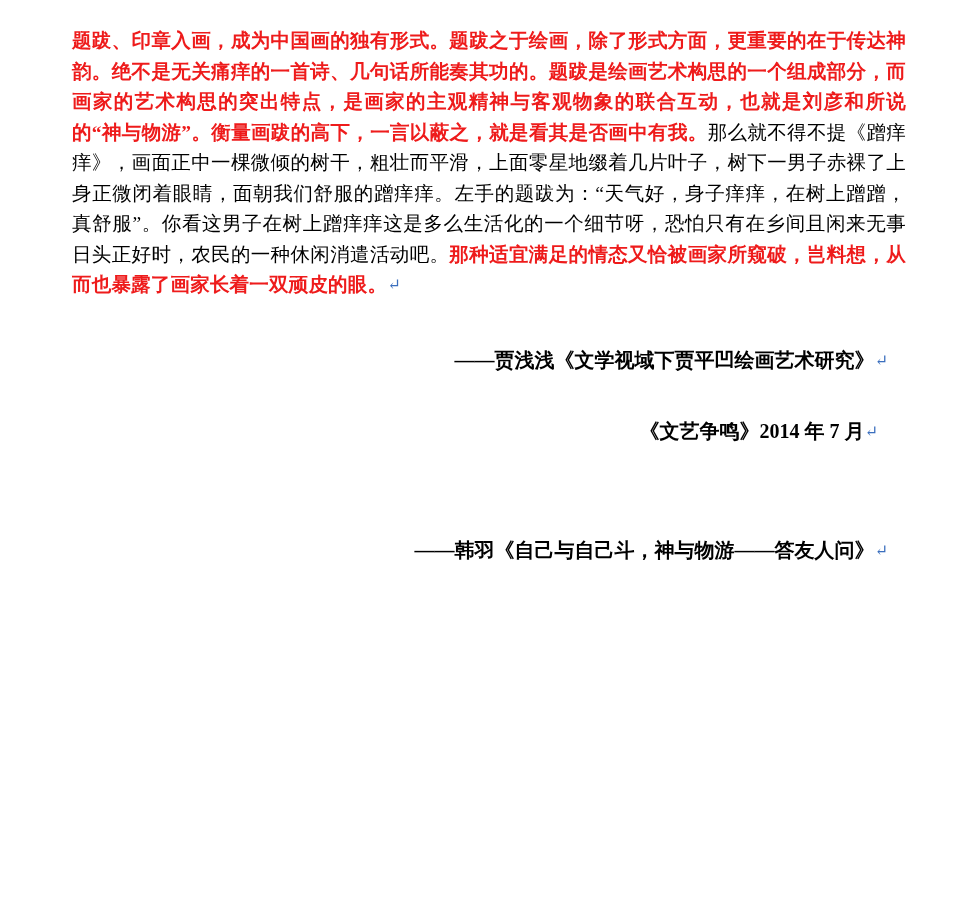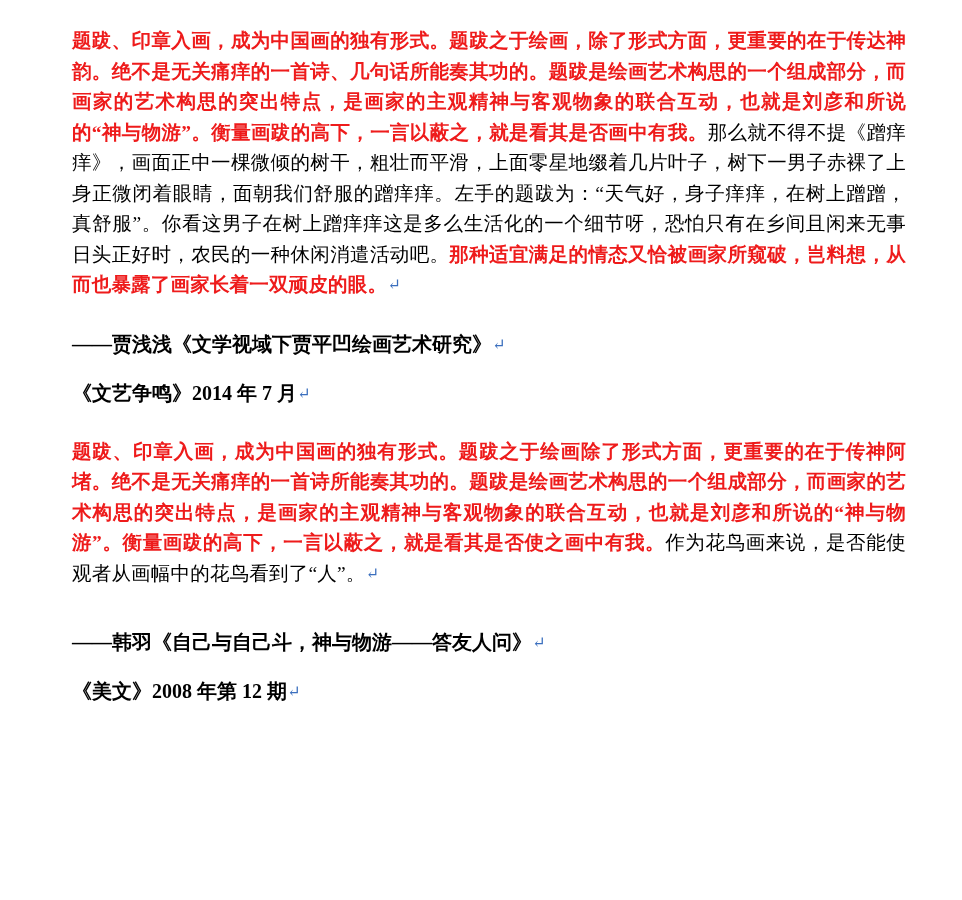--- a/index.html
+++ b/index.html
@@ -40,30 +40,31 @@
   }
   .pilcrow {
     color: #3b6fbe;
     font-weight: normal;
     font-size: 16px;
     vertical-align: 1px;
   }
   .attrib {
     font-size: 20px;
     line-height: 30px;
-    text-align: left;
+    text-align: right;
     font-weight: bold;
-    margin: 0;
+    margin: 16px;
     padding-right: 2px;
   }
   .attrib-2 {
     font-size: 20px;
     line-height: 30px;
+    text-align: right;
     font-weight: bold;
-    margin: 0;
+    margin: 6px;
     padding-right: 22px;
   }
   .spacer-lg { height: 28px; }
   .spacer-md { height: 18px; }
   .spacer-sm { height: 10px; }
 </style>
 </head>
 <body>
 
 <div class="page">
@@ -79,32 +80,26 @@
   </p>
 
   <div class="spacer-md"></div>
 
   <p class="attrib-2">
     <span>《文艺争鸣》2014 年 7 月</span><span class="pilcrow">↵</span>
   </p>
 
   <div class="spacer-lg"></div>
 
-  <p class="para">
-    <span class="red">题跋、印章入画，成为中国画的独有形式。题跋之于绘画除了形式方面，更重要的在于传神阿堵。绝不是无关痛痒的一首诗所能奏其功的。题跋是绘画艺术构思的一个组成部分，而画家的艺术构思的突出特点，是画家的主观精神与客观物象的联合互动，也就是刘彦和所说的“神与物游”。衡量画跋的高下，一言以蔽之，就是看其是否使之画中有我。</span><span class="black">作为花鸟画来说，是否能使观者从画幅中的花鸟看到了“人”。</span><span class="pilcrow">↵</span>
-  </p>
 
   <div class="spacer-sm"></div>
 
 
   <div class="spacer-lg"></div>
 
   <p class="attrib">
     <span>——韩羽《自己与自己斗，神与物游——答友人问》</span><span class="pilcrow">↵</span>
   </p>
 
   <div class="spacer-md"></div>
 
-  <p class="attrib-2">
-    <span>《美文》2008 年第 12 期</span><span class="pilcrow">↵</span>
-  </p>
 
 </div>
 
 </body></html>

